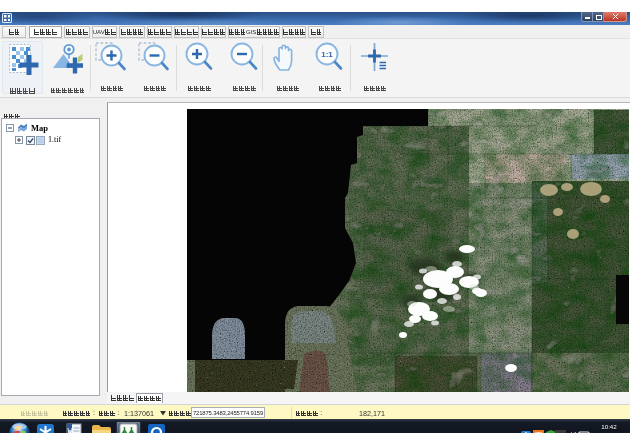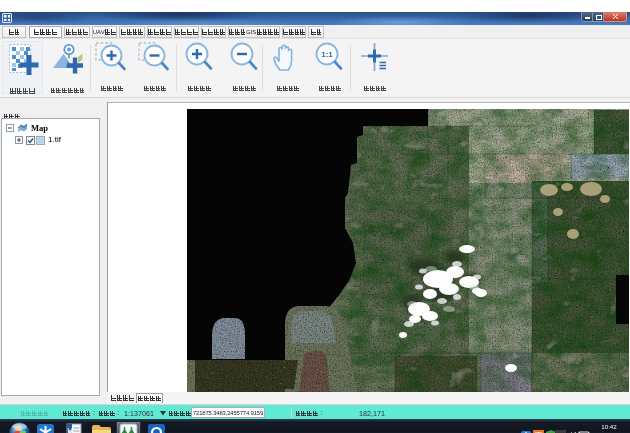--- a/index.html
+++ b/index.html
@@ -49,21 +49,21 @@
 #gap{position:absolute;left:107px;top:86px;width:523px;height:4px;background:#f0f0f0}
 #canvas{position:absolute;left:107px;top:90px;width:523px;height:302px;background:#fff;border-left:1px solid #9b9b9b;border-top:1px solid #b5b5b5}
 #mapwrap{position:absolute;left:79px;top:6px;width:442px;height:284px;overflow:hidden}
 
 #doctabs{position:absolute;left:107px;top:380px;width:523px;height:12px;background:#f5f5f5}
 .dtab{position:absolute;top:1px;height:10px;overflow:hidden;display:flex;align-items:center;justify-content:center}
 .dtab span{display:flex;align-items:center;height:10px}
 .dtab i{vertical-align:0}
 .dtab.on{background:#fff;border:1px solid #9aa0a8;border-bottom:none}
 
-#status{position:absolute;left:0;top:392px;width:630px;height:15px;background:#5eead4;border-top:1px solid #d5d5d5;font-size:7px;color:#333}
+#status{position:absolute;left:0;top:392px;width:630px;height:15px;background:#fef9c3;border-top:1px solid #d5d5d5;font-size:7px;color:#333}
 .sitem{position:absolute;top:4px;white-space:nowrap}
 #coordbox{position:absolute;left:191px;top:2px;width:74px;height:11px;background:#fff;border:1px solid #a8adb5;font-size:5.9px;color:#222;line-height:10px;text-align:center;letter-spacing:-.15px}
 .ssep{position:absolute;top:2px;width:1px;height:11px;background:#d8d8d8}
 
 #taskbar{position:absolute;left:0;top:407px;width:630px;height:26px;background:linear-gradient(180deg,#343d4d 0,#151b26 12%,#10151f 45%,#1d2a3c 80%,#16202e 100%)}
 .tbico{position:absolute;top:2px;width:25px;height:22px;border-radius:2px;display:flex;align-items:center;justify-content:center}
 .tbico.act{background:linear-gradient(180deg,rgba(190,215,240,.45),rgba(90,130,175,.25));box-shadow:inset 0 0 2px rgba(255,255,255,.6);border:1px solid rgba(20,30,45,.8)}
 #clock{position:absolute;right:2px;top:4px;color:#fff;font-size:6.2px;text-align:center;line-height:8.5px;text-shadow:0 1px 1px #000;width:38px}
 </style></head><body>
 <div id="app">
@@ -249,21 +249,21 @@
             <path d="M2 4 h4 M4 2 v4" stroke="#445" stroke-width="1"></path>
           </svg>
         <svg width="9" height="9" style="position:absolute;left:11px;top:1px">
             <rect x="0.5" y="0.5" width="8" height="8" fill="#f4f7fa" stroke="#778899"></rect>
             <path d="M2 4.5 L4 6.5 L7 2.5" stroke="#334a66" stroke-width="1.3" fill="none"></path>
           </svg>
         <svg width="9" height="9" style="position:absolute;left:21px;top:1px">
             <rect x="0.5" y="0.5" width="8" height="8" fill="#cfe0f0" stroke="#99a8b8"></rect>
             <rect x="1.5" y="1.5" width="6" height="6" fill="#b8d0e8"></rect>
           </svg>
-        <span style="position:absolute;left:33px;top:0;font-family:Liberation Sans, sans-serif;font-size:8px;color:#000">1.tif</span>
+        <span style="position:absolute;left:33px;top:0;font-family:Liberation Serif, serif;font-size:8px;color:#000">1.tif</span>
       </div>
     </div>
   </div>
   <div id="splitter"></div>
   <div id="gap"></div>
   <div id="canvas">
       <div id="mapwrap">
   <svg width="444" height="284" viewBox="0 0 444 284">
     <defs>
       <filter id="spk" x="0" y="0" width="100%" height="100%">

